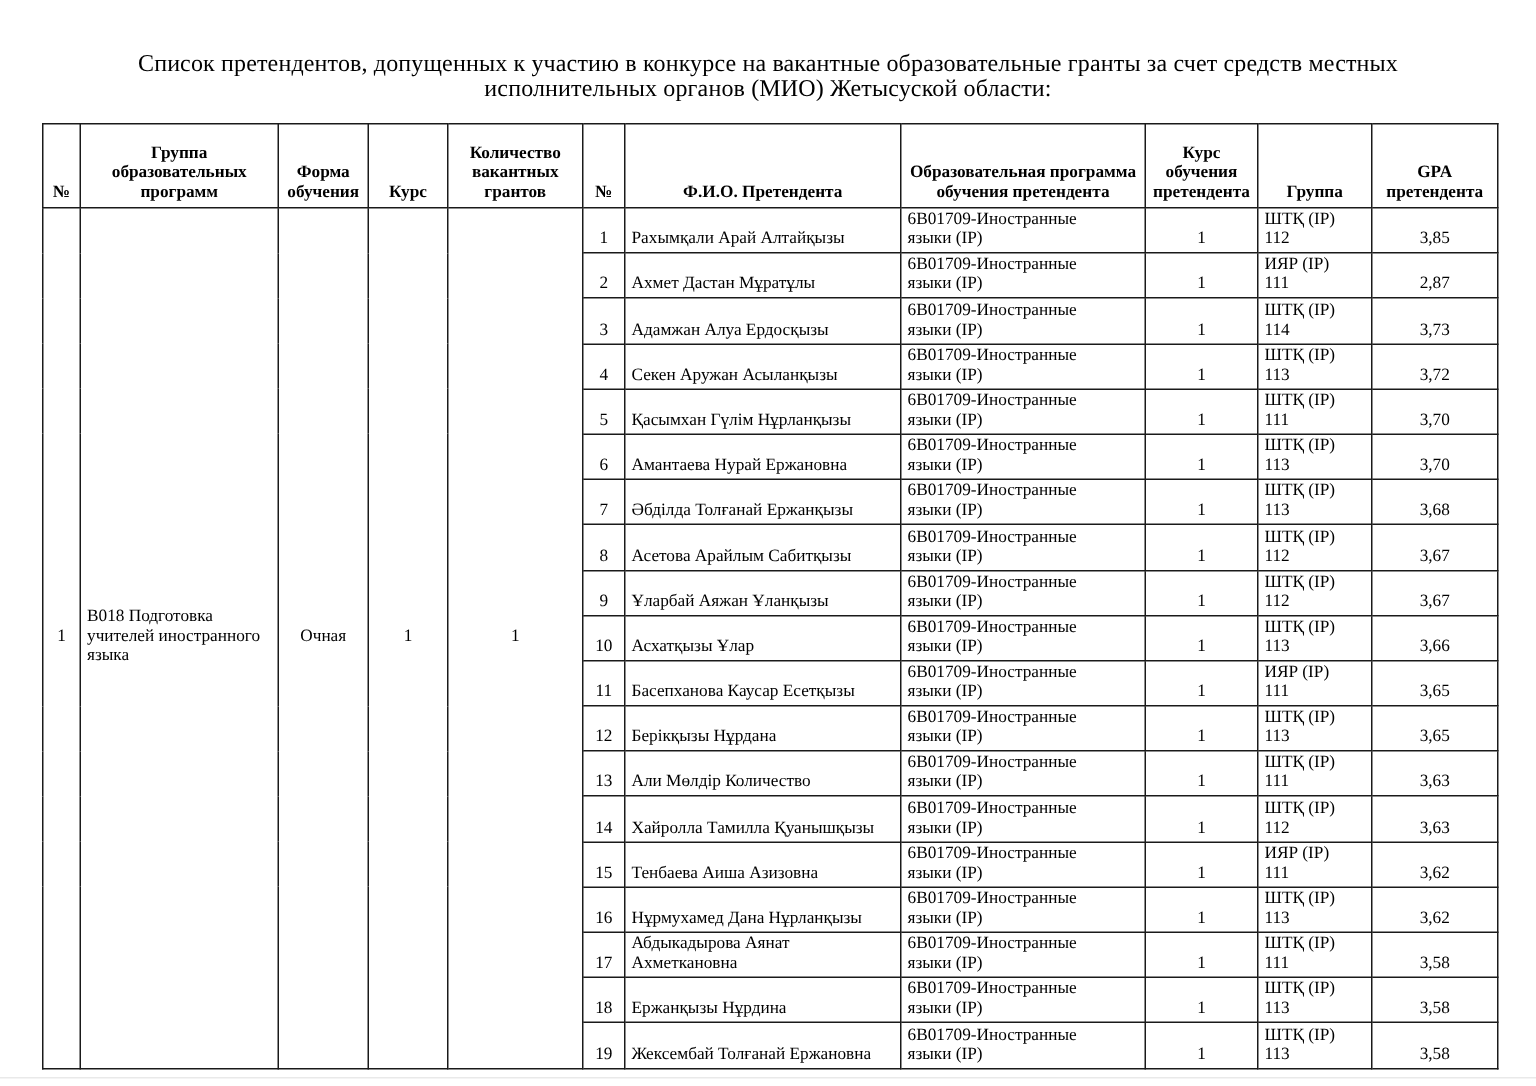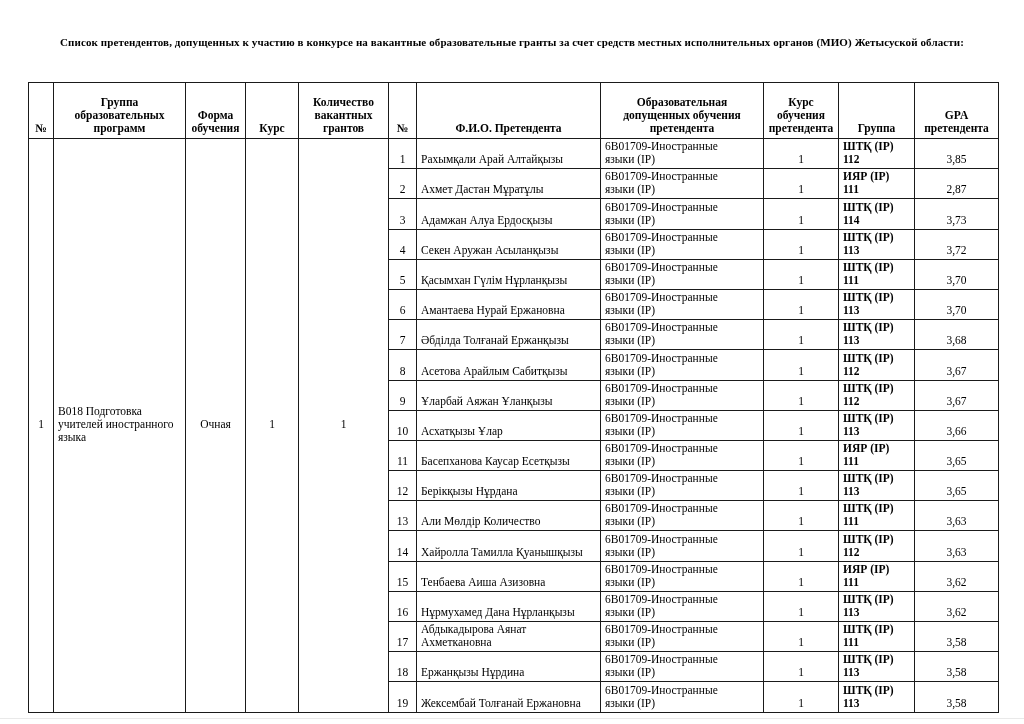--- a/index.html
+++ b/index.html
@@ -13,22 +13,22 @@
     position: relative;
     font-family: "Liberation Serif", serif;
     color: #000;
     overflow: hidden;
   }
   .title {
     padding-top: 34px;
     margin: 0 auto;
     width: 930px;
     text-align: center;
-    font-weight: bold;
-    font-size: 11px;
+    font-weight: normal;
+    font-size: 16px;
     line-height: 17px;
     letter-spacing: 0.1px;
   }
   .tbl-wrap {
     position: absolute;
     left: 28px;
     top: 82px;
   }
   table {
     border-collapse: collapse;
@@ -55,21 +55,21 @@
     vertical-align: bottom;
     height: 26.2px;
     padding-bottom: 2px;
   }
   td.merged {
     vertical-align: middle;
   }
   .c { text-align: center; }
   .l { text-align: left; }
   td.program { padding-right: 30px; }
-  td.groupcell span { display: block; font-weight: bold; }
+  td.groupcell span { display: block; }
   .page-edge {
     position: absolute;
     left: 0;
     right: 0;
     bottom: 5px;
     height: 1px;
     background: #e9e9e9;
   }
 </style>
 </head>
@@ -94,21 +94,21 @@
     </colgroup>
     <thead>
       <tr>
         <th>№</th>
         <th>Группа образовательных программ</th>
         <th>Форма обучения</th>
         <th>Курс</th>
         <th>Количество вакантных грантов</th>
         <th>№</th>
         <th>Ф.И.О. Претендента</th>
-        <th>Образовательная допущенных обучения претендента</th>
+        <th>Образовательная программа обучения претендента</th>
         <th>Курс обучения претендента</th>
         <th>Группа</th>
         <th>GPA претендента</th>
       </tr>
     </thead>
     <tbody>
         <tr>
           <td class="c merged" rowspan="19">1</td>
           <td class="l merged" rowspan="19">В018 Подготовка учителей иностранного языка</td>
           <td class="c merged" rowspan="19">Очная</td>

